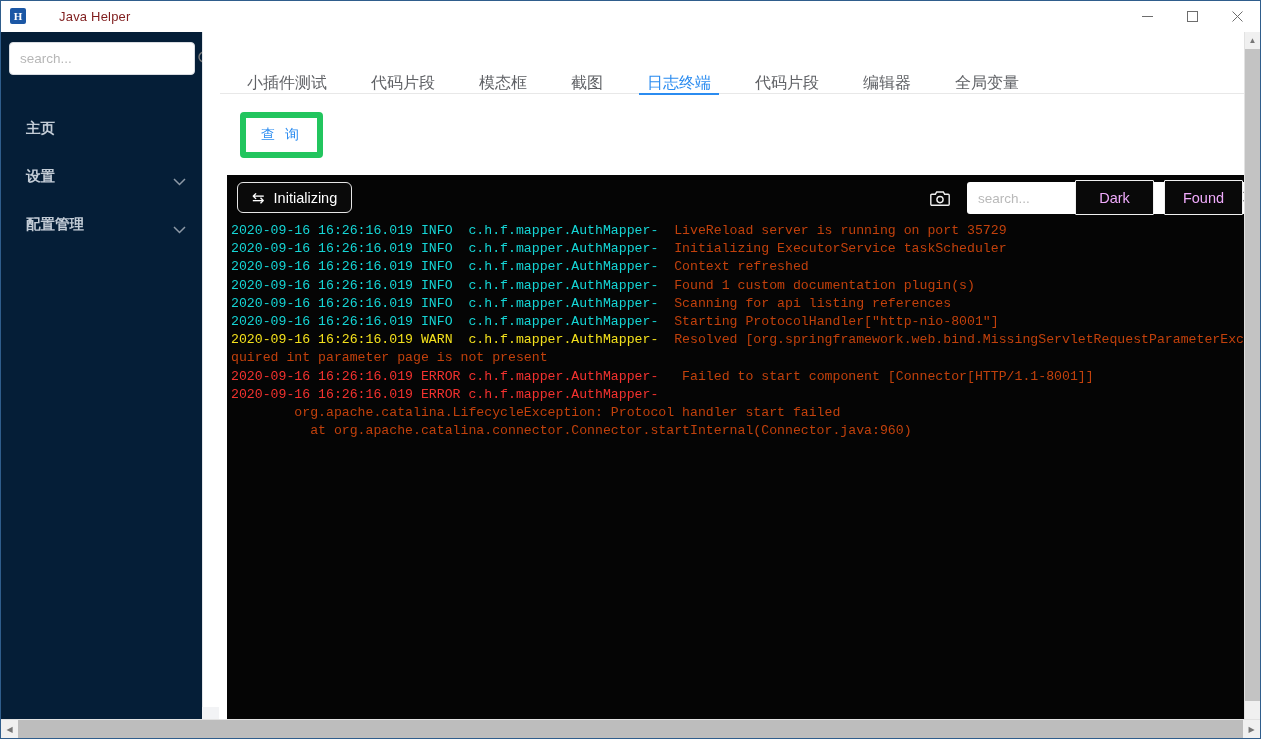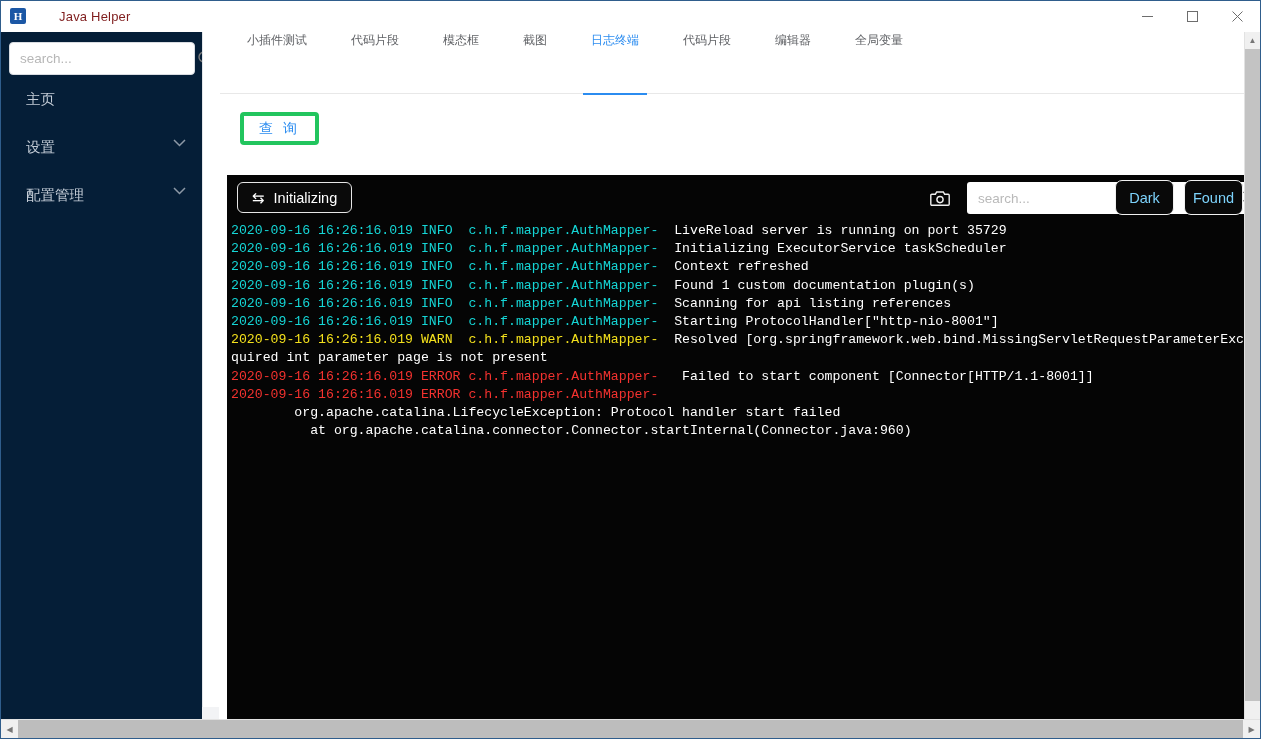--- a/index.html
+++ b/index.html
@@ -100,25 +100,26 @@
     background: transparent;
     font-family: "Liberation Sans", sans-serif;
   }
   .search-wrap input::placeholder { color: #b7b7b7; }
   .search-ico { color: #7b7b7b; display: flex; }
 
   .nav { position: absolute; top: 58px; left: 0; width: 201px; }
   .nav-item {
     height: 48px;
     display: flex;
-    align-items: flex-start;
+    align-items: flex-end;
     padding: 0 16px 0 25px;
     color: #c3ccd6;
     font-size: 14.5px;
     cursor: pointer;
+    font-weight: bold;
   }
   .nav-item .lbl { flex: 1; }
   .chev { color: #8d99a6; display: flex; }
 
   
   .main {
     position: absolute;
     top: 31px; left: 201px;
     width: 1044px;
     height: 688px;
@@ -139,23 +140,23 @@
     height: 62px;
     border-bottom: 1px solid #e8e8e8;
     display: flex;
     align-items: center;
     padding-left: 5px;
   }
   .tab {
     position: relative;
     height: 62px;
     display: flex;
-    align-items: flex-start;
-    justify-content: center;
-    font-size: 12px;
+    align-items: flex-end;
+    justify-content: center;
+    font-size: 16px;
     color: #606266;
     padding: 0 22px;
     cursor: pointer;
     white-space: nowrap;
   }
   .tab.active { color: #2b8cf0; }
   .tab.active::after {
     content: "";
     position: absolute;
     left: 14px; right: 14px;
@@ -166,22 +167,22 @@
 
   
   .query-row {
     padding: 18px 0 10px 20px;
   }
   .btn-query {
     display: inline-flex;
     align-items: center;
     justify-content: center;
     height: 33px;
-    padding: 8px 15px;
-    border: 4px solid #22c55e;
+    padding: 17px 15px;
+    border: 6px solid #22c55e;
     border-radius: 4px;
     color: #2b8cf0;
     background: #fff;
     font-size: 14px;
     letter-spacing: 3px;
     cursor: pointer;
     font-family: "Liberation Sans", sans-serif;
   }
 
   
@@ -246,25 +247,25 @@
   .con-search input::placeholder { color: #b9b9b9; }
   .con-search .search-ico { color: #8a8a8a; }
 
   .theme-btns {
     position: absolute;
     top: 5px; right: 4px;
     display: flex;
     gap: 10px;
   }
   .theme-btn {
-    width: 59px; height: 35px;
+    width: 79px; height: 35px;
     border: 1px solid #f0f0f0;
-    border-radius: 7px;
+    border-radius: 1px;
     background: #090909;
-    color: #7dd3fc;
+    color: #f0abfc;
     font-size: 14.5px;
     cursor: pointer;
     font-family: "Liberation Sans", sans-serif;
   }
 
   .log-area {
     position: absolute;
     top: 47px; left: 0;
     width: 1020px;
     height: 543px;
@@ -272,21 +273,21 @@
     overflow: hidden;
     font-family: "Liberation Mono", "DejaVu Sans Mono", monospace;
     font-size: 13.2px;
     line-height: 18.2px;
     white-space: pre;
   }
   .log-line { white-space: pre; }
   .c-info  { color: #15d6d6; }
   .c-warn  { color: #f3e01c; }
   .c-error { color: #f4322f; }
-  .c-msg   { color: #ffffff; }
+  .c-msg   { color: #c2410c; }
 
   
   .watermark {
     position: absolute;
     right: 16px; bottom: 20px;
     color: #8e8e8e;
     font-size: 15.5px;
     opacity: .85;
     pointer-events: none;
   }

